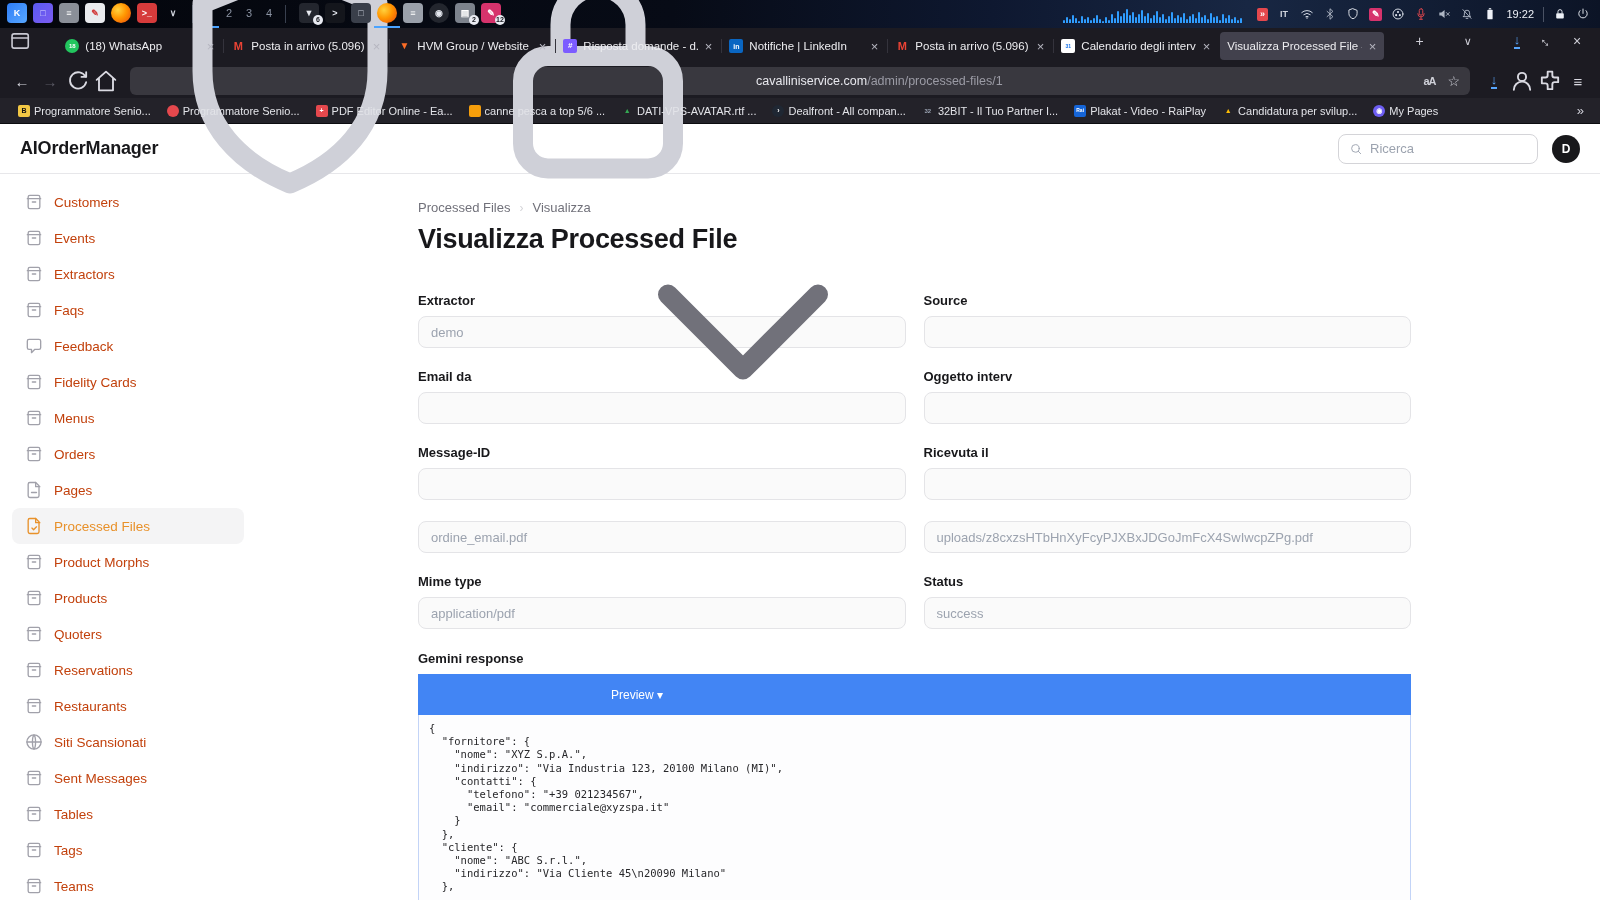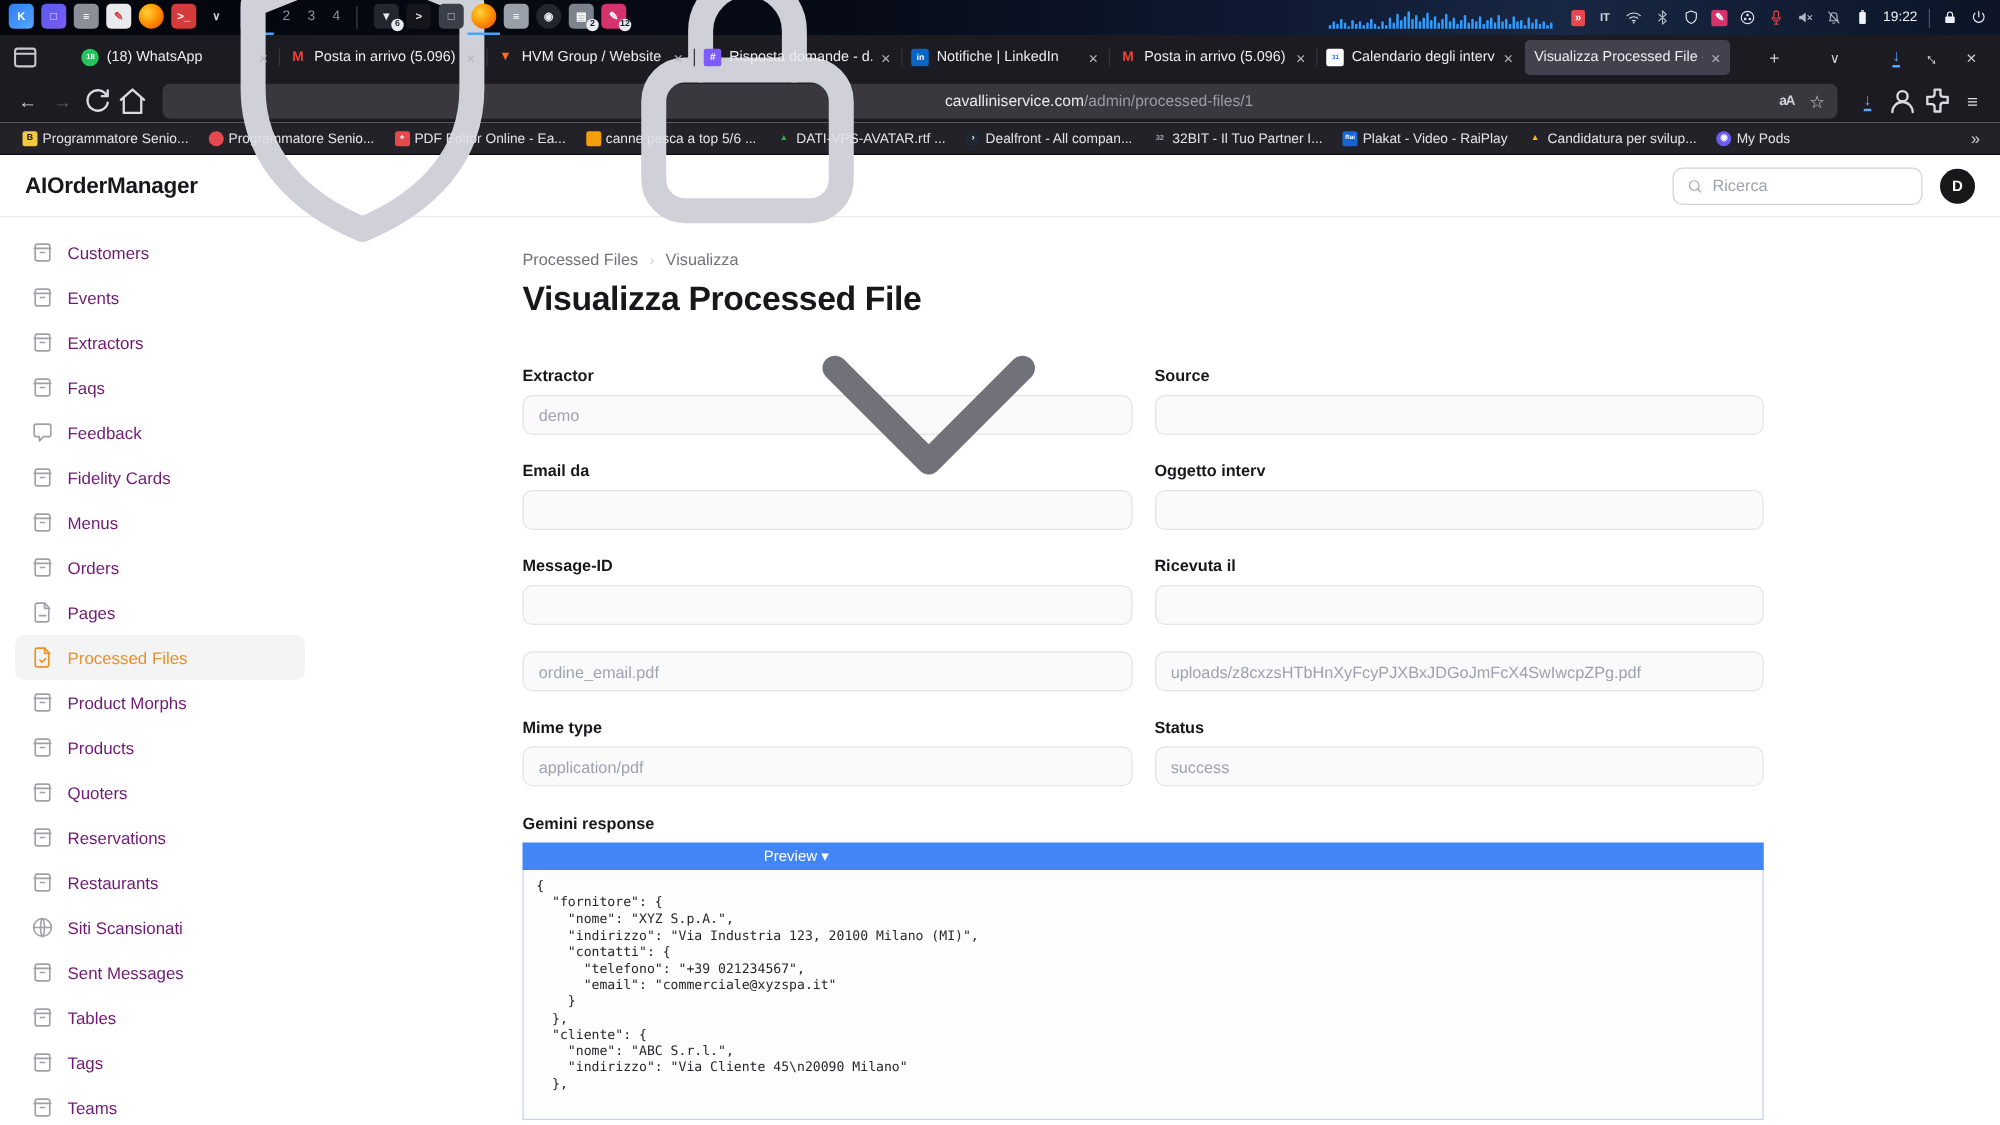--- a/index.html
+++ b/index.html
@@ -27,21 +27,21 @@
   .ws.active { color:#e6eaf2; border-bottom-color:#4aa3ff; }
   .visualizer { display:flex; align-items:flex-end; gap:1px; height:18px; margin-right:6px; }
   .vbar { width:2px; background:#2f9dff; border-radius:1px 1px 0 0; }
   .st-item { display:flex; align-items:center; justify-content:center; line-height:1; cursor:pointer; }
   .st-item svg { width:14px; height:14px; display:block; }
   .st-chip { padding:2px 3px; border-radius:2px; font-weight:bold; font-size:9px; }
   .clock { font-size:11px; color:#eef1f7; }
   .tb-div { width:1px; height:15px; background:#4a5264; }
 
   
-  .tabbar { height:36px; background:#1c1b22; display:flex; align-items:center; color:#d7d7de;gap:20px; }
+  .tabbar { height:36px; background:#1c1b22; display:flex; align-items:flex-start; color:#d7d7de;gap:20px; }
   .ff-view { width:26px; height:26px; margin:0 5px 0 8px; border-radius:4px; display:flex;
     align-items:center; justify-content:center; color:#c9c9d2; cursor:pointer; }
   .ff-view svg { width:16px; height:16px; }
   .tabs { display:flex; align-items:center; height:100%; }
   .tab { width:164px; height:28px; border-radius:4px; margin:0 1px; display:flex; align-items:center;
     gap:6px; padding:0 7px; font-size:11.5px; cursor:pointer; position:relative; }
   .tab + .tab::before { content:""; position:absolute; left:-1px; top:7px; bottom:7px; width:1px; background:#34333c; }
   .tab.active { background:#42414d; }
   .tab.active::before { display:none; }
   .tab-title { flex:1; overflow:hidden; white-space:nowrap; color:#ededf0; }
@@ -91,21 +91,21 @@
     color:#374151; font-family:"Liberation Sans",sans-serif; }
   .search input::placeholder { color:#9ca3af; }
   .avatar { width:28px; height:28px; border-radius:50%; background:#18181b; color:#fff;
     display:flex; align-items:center; justify-content:center; font-size:12px; font-weight:bold;
     cursor:pointer; }
 
   
   .appbody { display:flex; height:724px; background:#fff; }
   .sidebar { width:256px; padding:10px 12px; flex:0 0 256px; }
   .side-item { height:36px; display:flex; align-items:center; gap:10px; padding:0 12px;
-    border-radius:8px; color:#701a75; font-size:13.5px; cursor:pointer; }
+    border-radius:8px; color:#c2410c; font-size:13.5px; cursor:pointer; }
   .side-item .sicon { width:20px; height:20px; color:#a1a1aa; flex:0 0 20px; }
   .side-item .sicon svg { width:20px; height:20px; display:block; }
   .side-item.active { background:#f4f4f5; color:#e8912a; font-weight:500; }
   .side-item.active .sicon { color:#e8912a; }
 
   .main { flex:1; padding:26px 0 0 162px; }
   .container { width:993px; }
   .breadcrumb { display:flex; align-items:center; gap:9px; font-size:13px; color:#71717a; }
   .bc-sep { color:#d4d4d8; font-size:12px; }
   .page-title { margin-top:9px; font-size:27px; font-weight:800; color:#18181b;
@@ -115,21 +115,21 @@
     row-gap:21px; }
   .flabel { font-size:13px; font-weight:600; color:#18181b; margin-bottom:8px; }
   .finput, .fselect { width:100%; height:32px; border:1px solid #e4e4e7; background:#fafafa;
     border-radius:8px; padding:0 12px; font-size:13px; color:#9ca3af; display:flex;
     align-items:center; font-family:"Liberation Sans",sans-serif; outline:none; }
   input.finput::placeholder { color:#9ca3af; }
   .fselect { justify-content:space-between; cursor:pointer; }
   .fchevron svg { width:14px; height:14px; color:#71717a; display:block; }
 
   .gemini { margin-top:22px; }
-  .gbar { margin-top:5px; height:22px; background:#4285f4; display:flex; align-items:center; }
+  .gbar { margin-top:5px; height:41px; background:#4285f4; display:flex; align-items:center; }
   .gbar span { color:#fff; font-size:12px; margin-left:193px; cursor:pointer; }
   .gcode { border:1px solid #c3d4f7; border-top:none; background:#fdfdfe; padding:7px 10px;
     font-family:"DejaVu Sans Mono", monospace; font-size:10.5px; line-height:13.2px;
     color:#27272a; height:200px; overflow:hidden; white-space:pre; }
 </style>
 </head>
 <body>
 
 <div class="taskbar">
   <div class="tb-left">
@@ -528,21 +528,21 @@
       <span class="bookmark">
         <span class="bm-favicon" style="background: rgb(21, 101, 216); color: rgb(255, 255, 255); border-radius: 2px; font-size: 5px;">Rai</span>
         <span>Plakat - Video - RaiPlay</span>
       </span>
       <span class="bookmark">
         <span class="bm-favicon" style="background: transparent; color: rgb(251, 188, 4); border-radius: 0px;">▲</span>
         <span>Candidatura per svilup...</span>
       </span>
       <span class="bookmark">
         <span class="bm-favicon" style="background: rgb(109, 94, 242); color: rgb(255, 255, 255); border-radius: 50%; font-size: 7px;">◉</span>
-        <span>My Pods</span>
+        <span>My Pages</span>
       </span>
     </div>
   <span class="bm-more">»</span>
 </div>
 
 <div class="appheader">
   <span class="brand">AIOrderManager</span>
   <div class="hdr-right">
     <div class="search">
       <span style="display:flex;">

